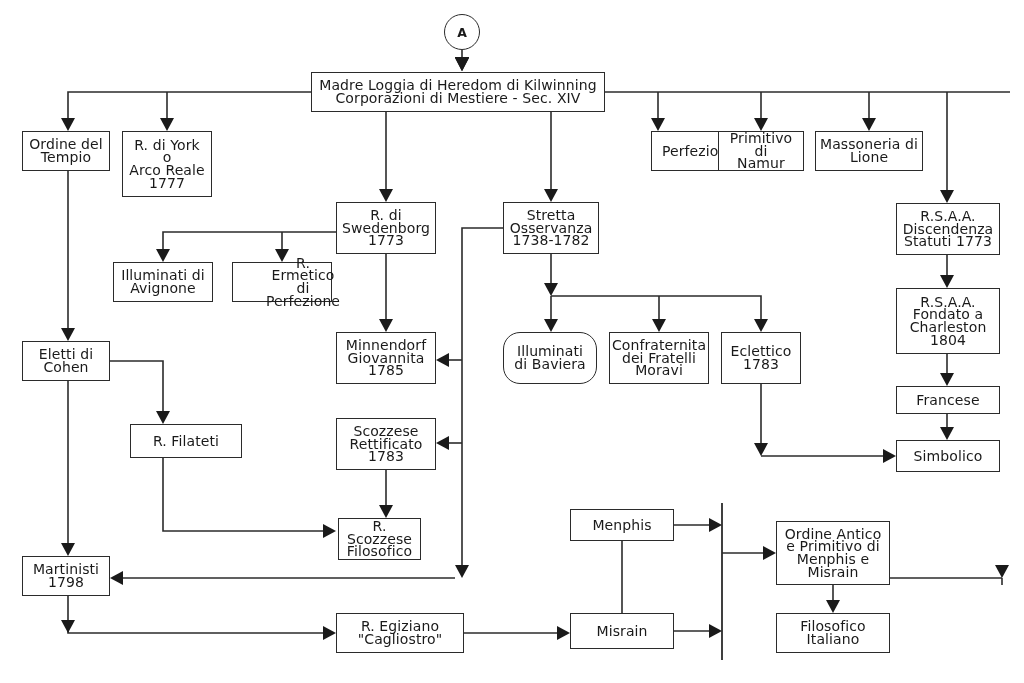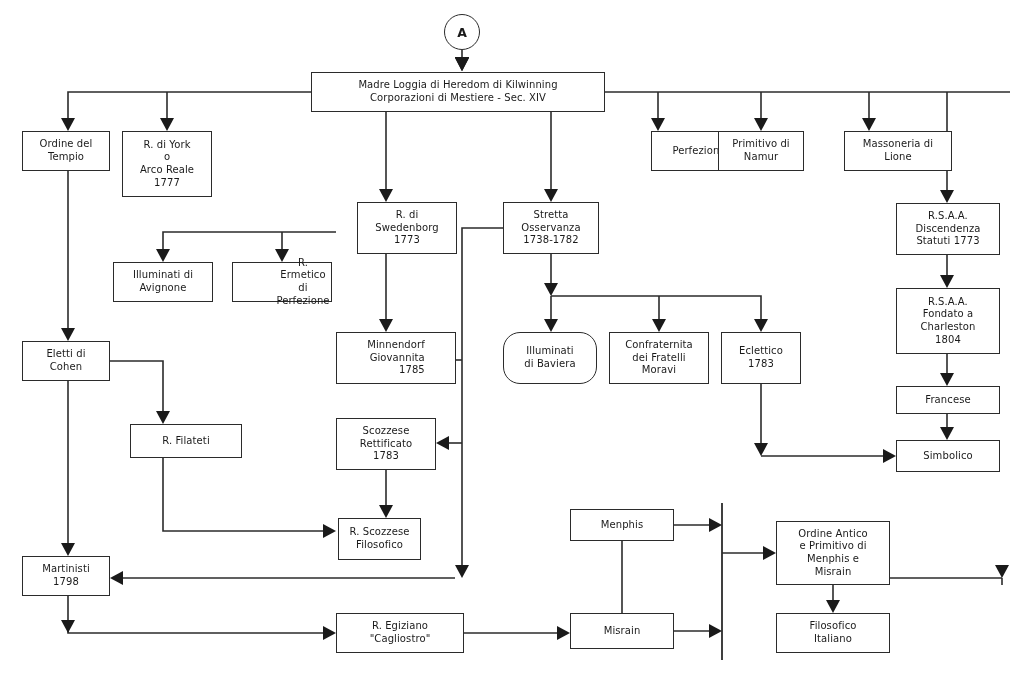--- a/index.html
+++ b/index.html
@@ -9,21 +9,21 @@
   .node{
     position:absolute;
     box-sizing:border-box;
     border:1.6px solid #2b2b2b;
     background:#ffffff;
     display:flex;
     align-items:center;
     justify-content:center;
     text-align:center;
     color:#1a1a1a;
-    font-size:10px;
+    font-size:14px;
     line-height:12.6px;
     letter-spacing:0.1px;
     white-space:pre-line;
     padding:1px 2px;
   }
   .start-node{
     position:absolute;
     box-sizing:border-box;
     border:1.8px solid #2b2b2b;
     border-radius:50%;
@@ -165,24 +165,24 @@
   <div class="node" style="left:122px;top:131px;width:90px;height:66px;">R. di York
 o
 Arco Reale
 1777</div>
 
   <div class="node" style="left:610px;top:131px;width:96px;height:40px;margin-left:41px;">Perfezione</div>
 
   <div class="node" style="left:718px;top:131px;width:86px;height:40px;">Primitivo di
 Namur</div>
 
-  <div class="node" style="left:815px;top:131px;width:108px;height:40px;margin-left:29px;">Massoneria di
+  <div class="node" style="left:815px;top:131px;width:108px;height:40px;">Massoneria di
 Lione</div>
 
-  <div class="node" style="left:336px;top:202px;width:100px;height:52px;margin-left:21px;">R. di
+  <div class="node" style="left:336px;top:202px;width:100px;height:52px;">R. di
 Swedenborg
 1773</div>
 
   <div class="node" style="left:503px;top:202px;width:96px;height:52px;">Stretta
 Osservanza
 1738-1782</div>
 
   <div class="node" style="left:896px;top:203px;width:104px;height:52px;">R.S.A.A.
 Discendenza
 Statuti 1773</div>
@@ -194,21 +194,21 @@
 di Perfezione</div>
 
   <div class="node" style="left:896px;top:288px;width:104px;height:66px;">R.S.A.A.
 Fondato a
 Charleston
 1804</div>
 
   <div class="node" style="left:22px;top:341px;width:88px;height:40px;">Eletti di
 Cohen</div>
 
-  <div class="node" style="left:336px;top:332px;width:120px;height:52px;text-align:right;">Minnendorf
+  <div class="node" style="left:336px;top:332px;width:100px;height:52px;">Minnendorf
 Giovannita
 1785</div>
 
   <div class="node" style="left:503px;top:332px;width:94px;height:52px;border-radius:17px;">Illuminati
 di Baviera</div>
 
   <div class="node" style="left:609px;top:332px;width:100px;height:52px;">Confraternita
 dei Fratelli
 Moravi</div>
 

